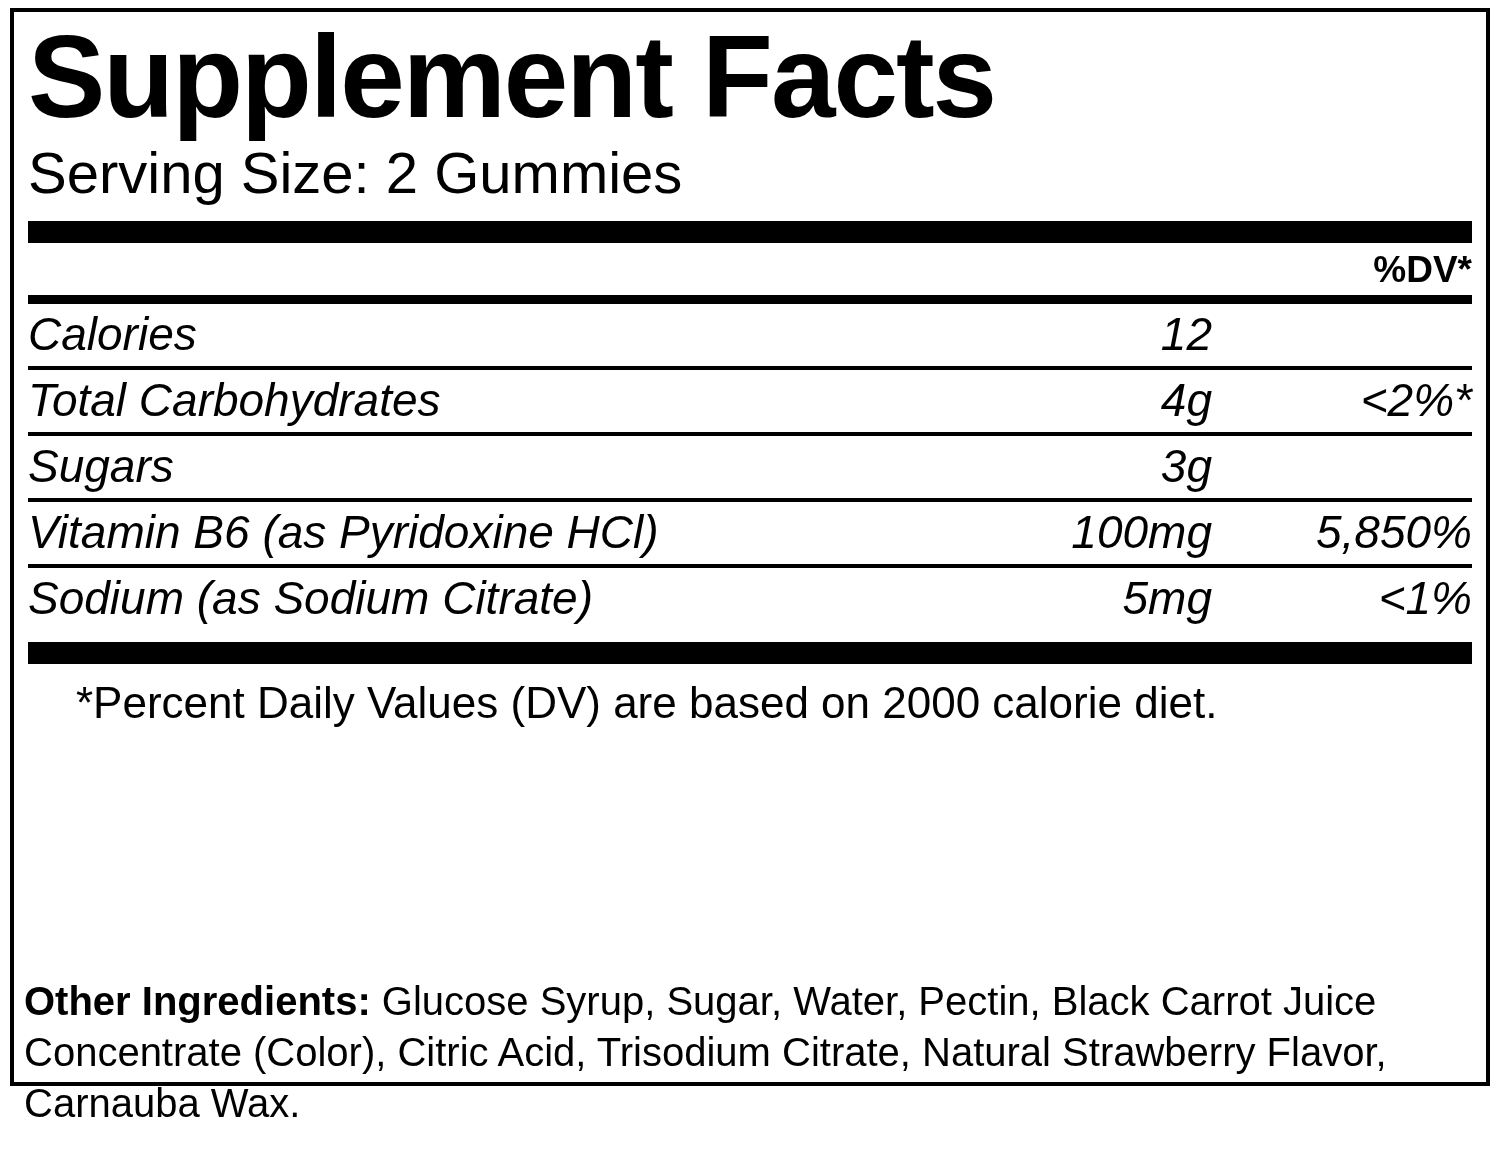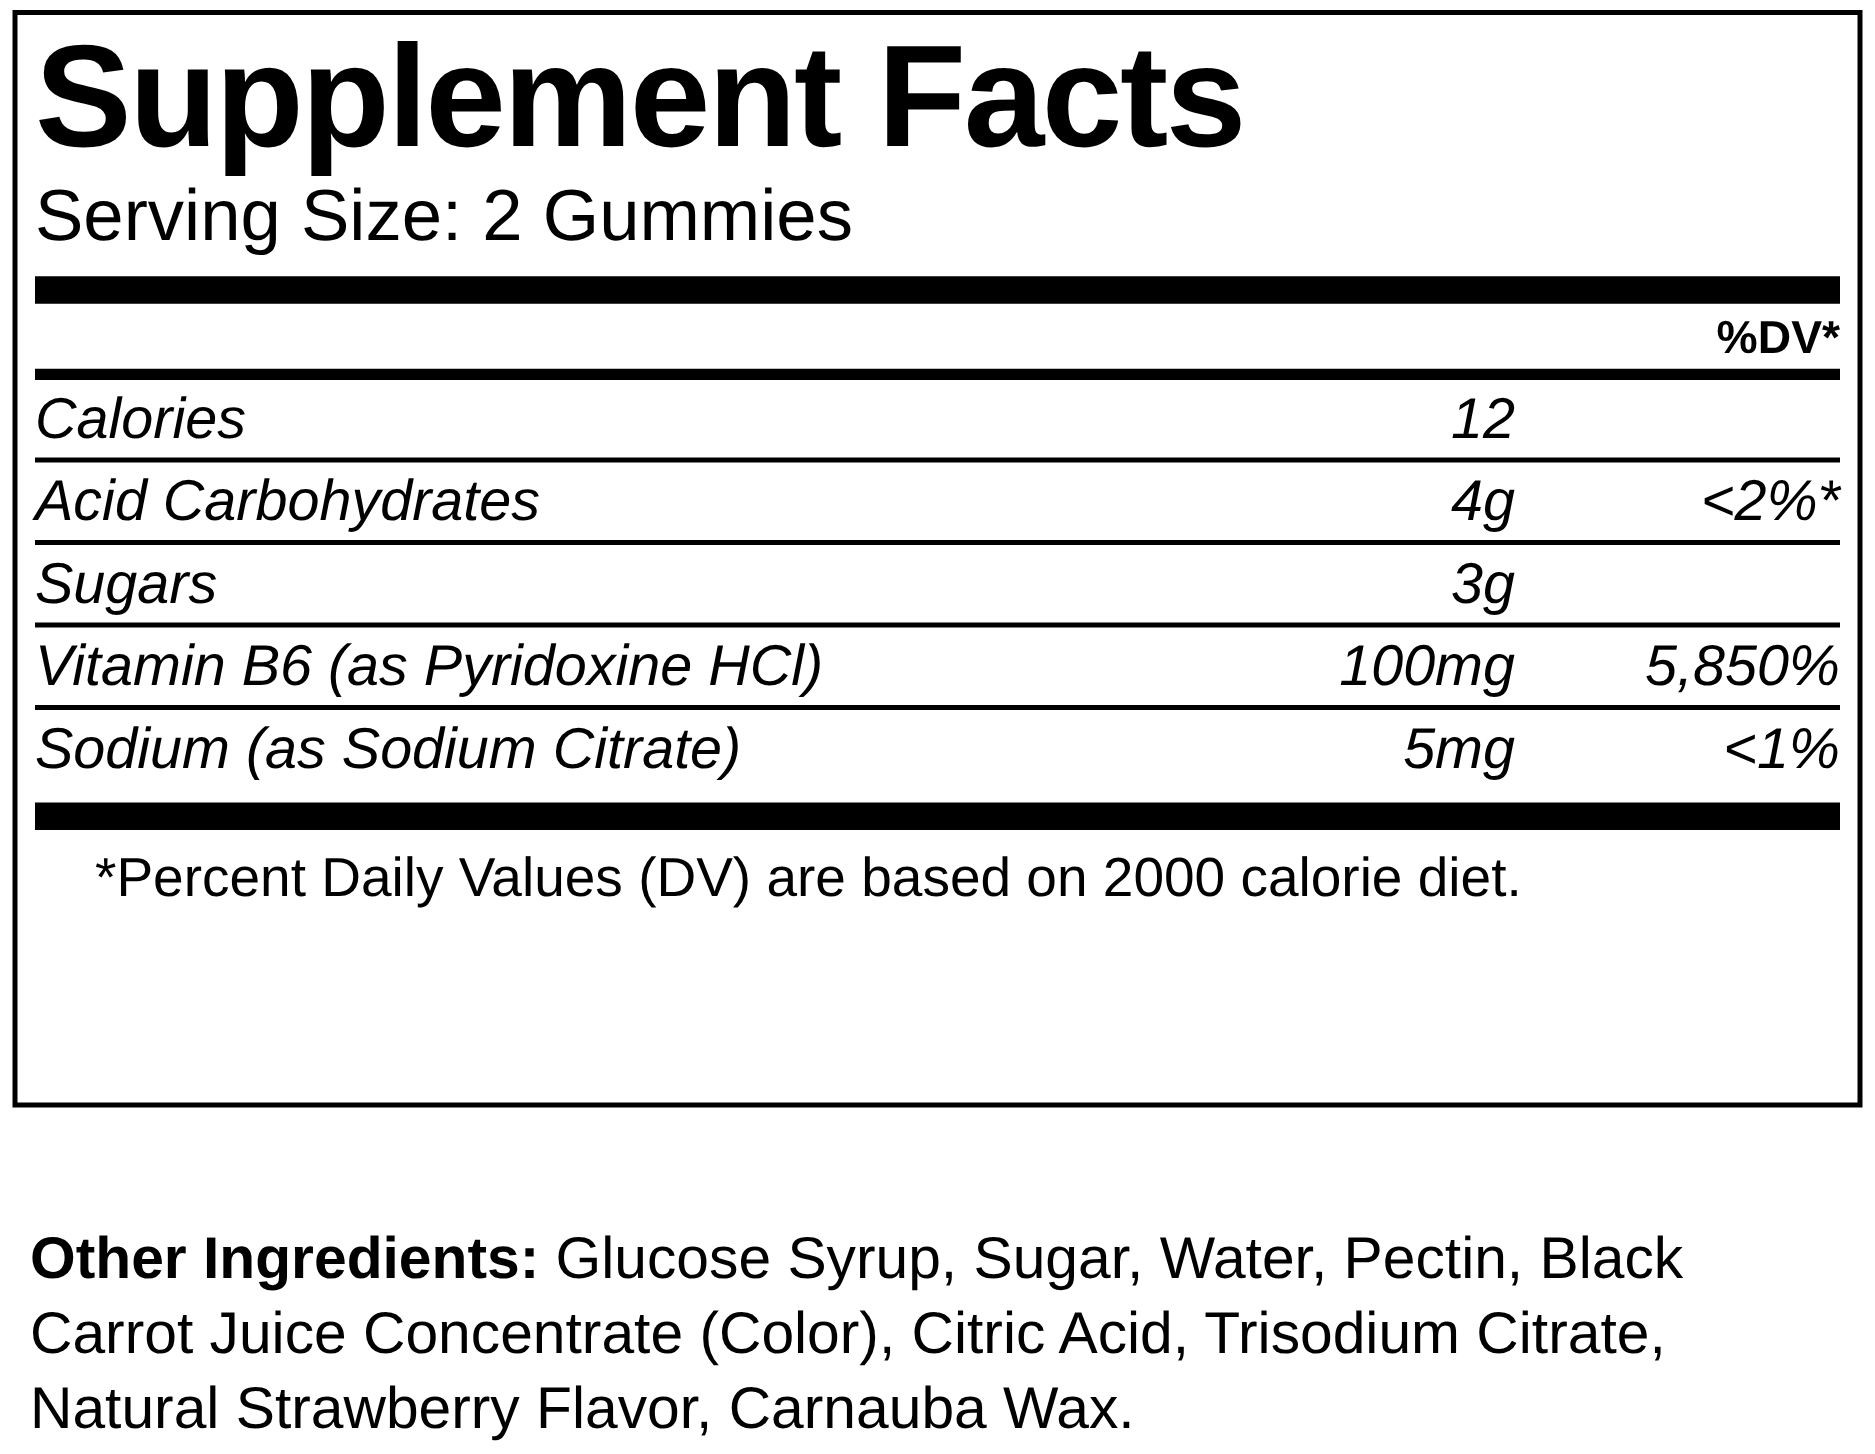--- a/index.html
+++ b/index.html
@@ -23,21 +23,21 @@
     height: 1148px;
     box-sizing: border-box;
   }
 
   .facts-box {
     position: relative;
     border: 4px solid #000;
     box-sizing: border-box;
     padding: 6px 14px 10px 14px;
     width: 1480px;
-    height: 878px;
+    height: 1078px;
   }
 
   .title {
     font-size: 116px;
     font-weight: bold;
     line-height: 1.02;
     letter-spacing: -2px;
     margin: 0 0 2px 0;
     white-space: nowrap;
   }
@@ -94,21 +94,21 @@
     padding-top: 14px;
     white-space: nowrap;
     margin-left: 48px;
   }
 
   .other-ing {
     position: absolute;
     left: 14px;
     top: 968px;
     width: 1466px;
-    font-size: 47px;
+    font-size: 40px;
     line-height: 1.28;
     text-align: left;
   }
   .other-ing b { font-weight: bold; }
 </style>
 </head>
 <body>
 
 <div class="panel">
 
@@ -125,21 +125,21 @@
     <div class="rule-med"></div>
 
     <table class="nutri">
       <tbody>
           <tr class="row-line">
         <td class="c-name">Calories</td>
         <td class="c-amt">12</td>
         <td class="c-dv"></td>
       </tr>
       <tr class="row-line">
-        <td class="c-name">Acid Carbohydrates</td>
+        <td class="c-name">Total Carbohydrates</td>
         <td class="c-amt">4g</td>
         <td class="c-dv">&lt;2%*</td>
       </tr>
       <tr class="row-line">
         <td class="c-name indent1">Sugars</td>
         <td class="c-amt">3g</td>
         <td class="c-dv"></td>
       </tr>
       <tr class="row-line">
         <td class="c-name">Vitamin B6 (as Pyridoxine HCl)</td>

